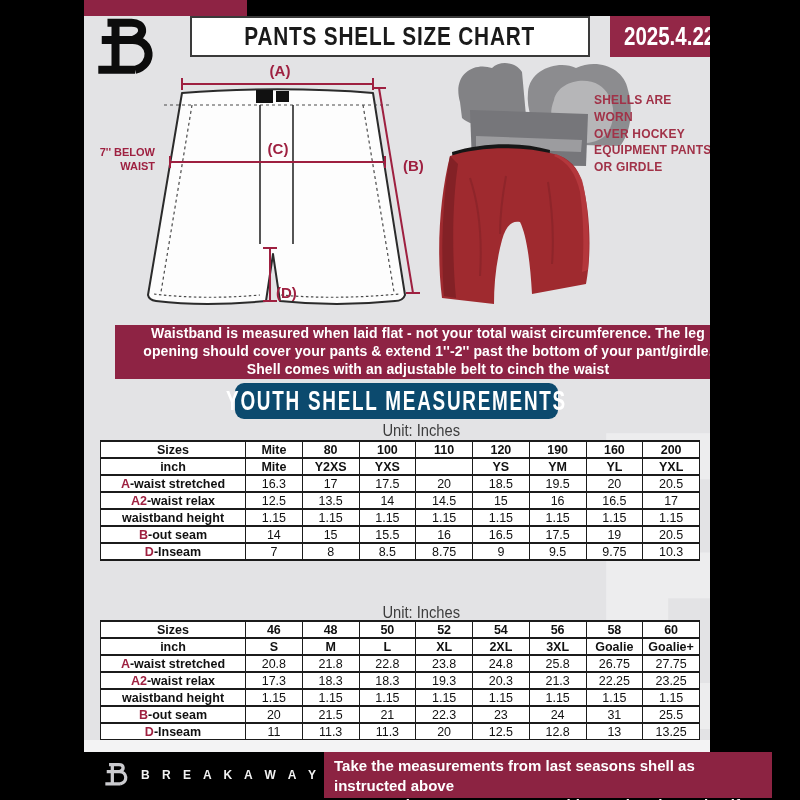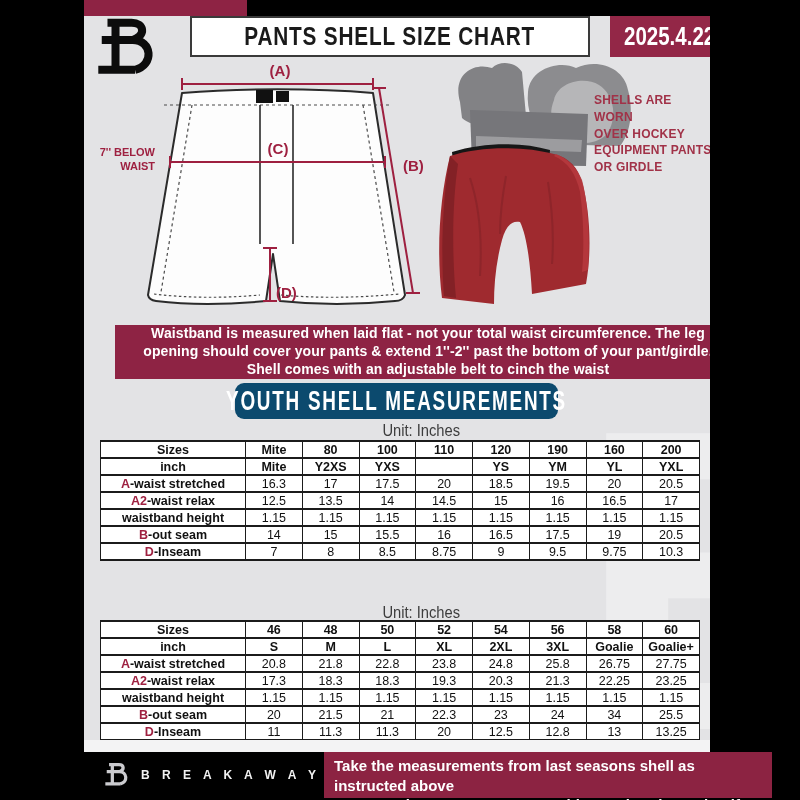--- a/index.html
+++ b/index.html
@@ -286,21 +286,21 @@
             <td>1.15</td>
           </tr>
           <tr>
             <td class="lbl"><span class="pfx">B</span>-out seam</td>
             <td>20</td>
             <td>21.5</td>
             <td>21</td>
             <td>22.3</td>
             <td>23</td>
             <td>24</td>
-            <td>34</td>
+            <td>31</td>
             <td>25.5</td>
           </tr>
           <tr>
             <td class="lbl"><span class="pfx">D</span>-Inseam</td>
             <td>11</td>
             <td>11.3</td>
             <td>11.3</td>
             <td>20</td>
             <td>12.5</td>
             <td>12.8</td>

